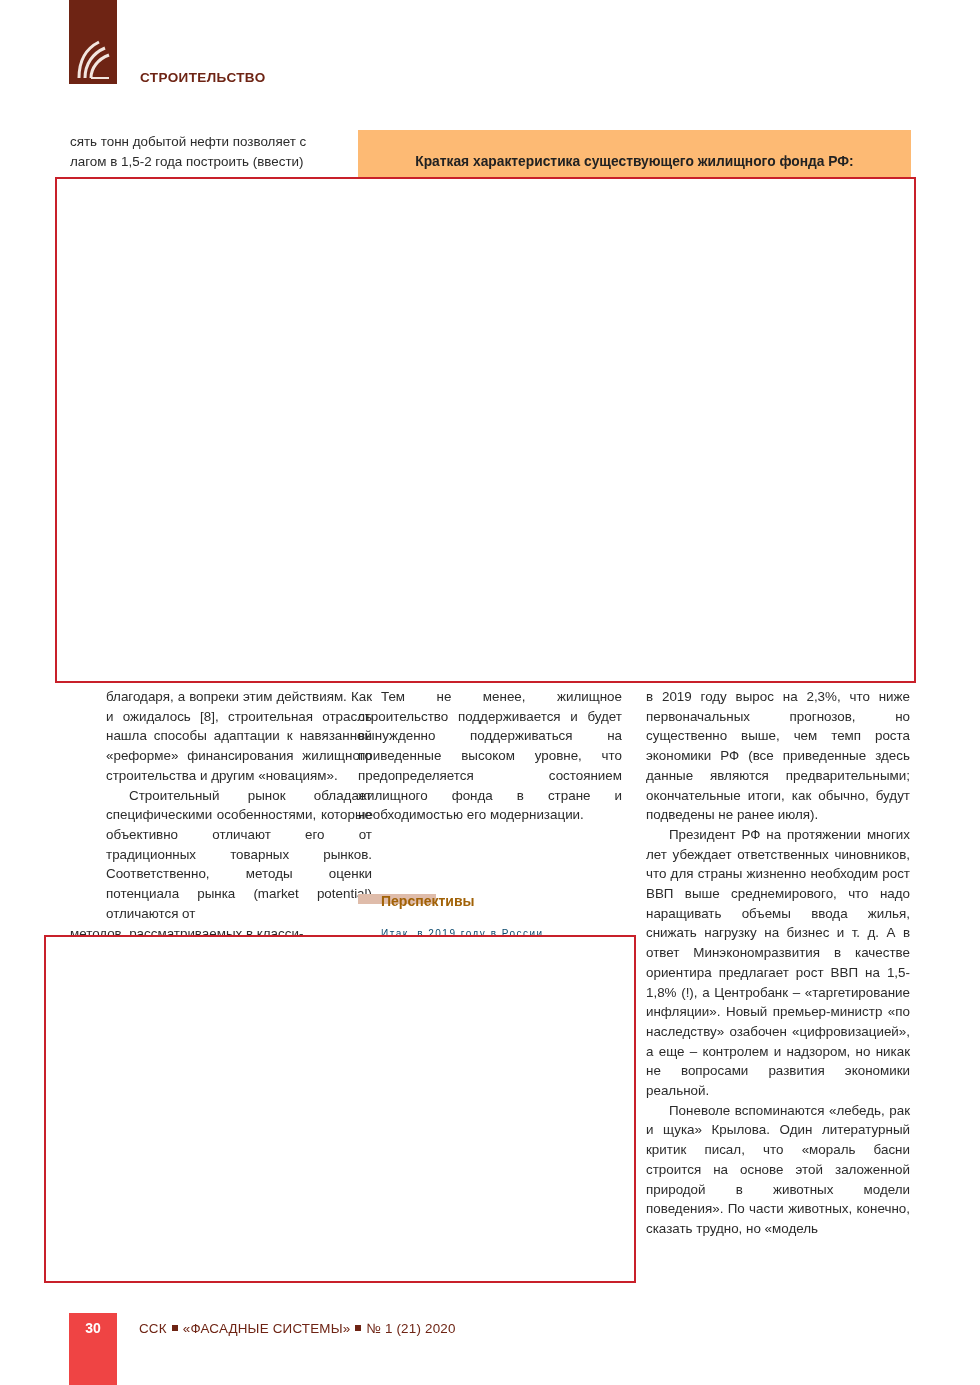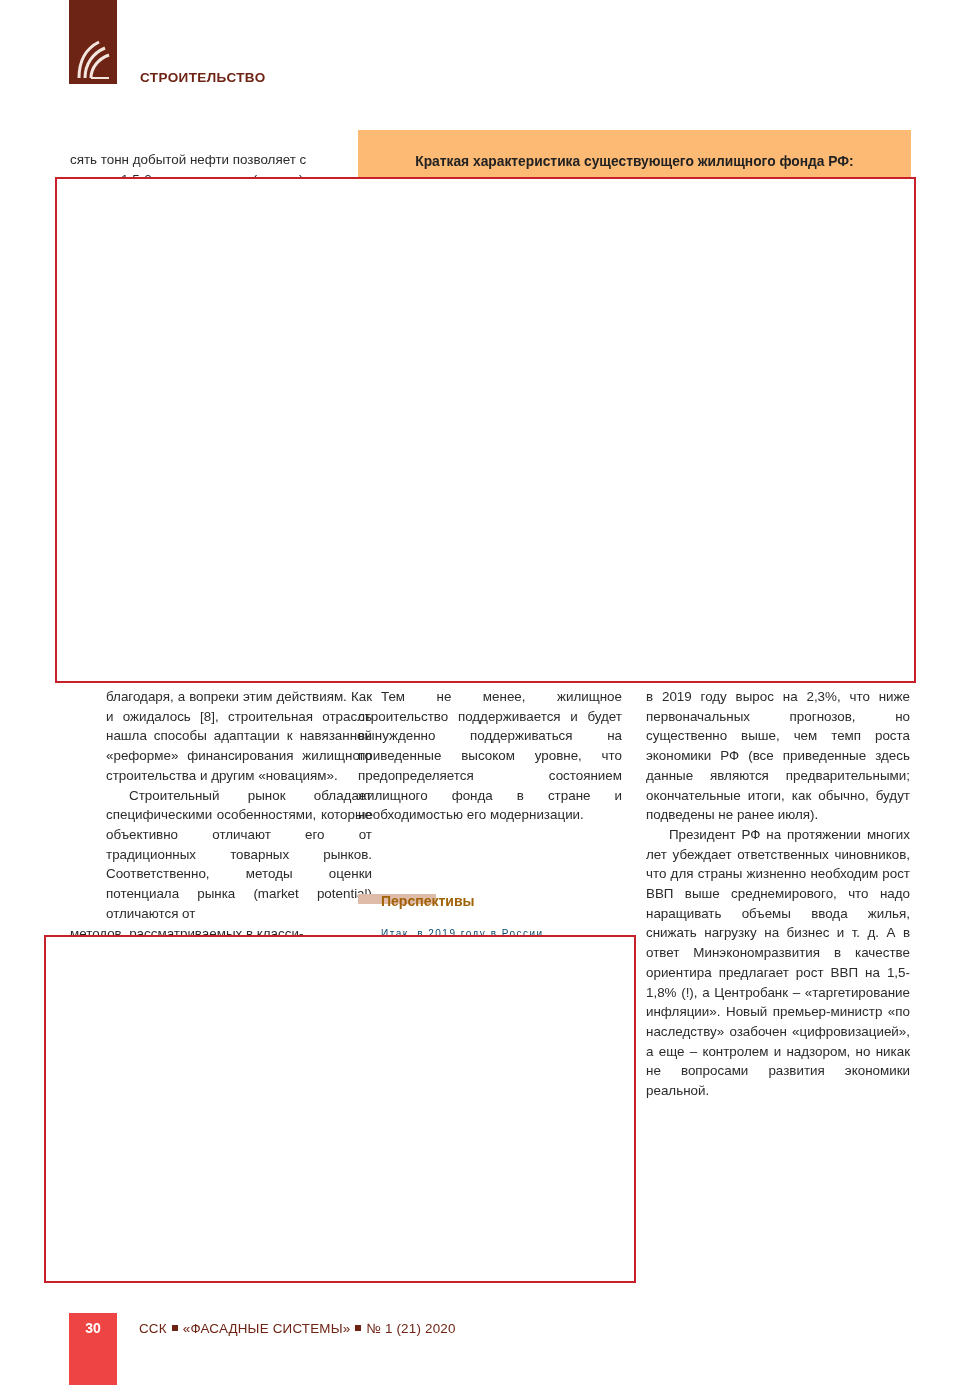--- a/index.html
+++ b/index.html
@@ -7,21 +7,21 @@
   body { position: relative; font-family: "Liberation Sans", sans-serif; color: #2a2a2a; }
 
   .header-bar { position: absolute; left: 69px; top: 0; width: 48px; height: 84px; background: #6e2414; }
   .header-bar svg { position: absolute; left: 6px; top: 38px; }
   .section-title { position: absolute; left: 140px; top: 70px; font-size: 13.5px; font-weight: bold; color: #6e2414; letter-spacing: 0.4px; }
 
   .col-text { position: absolute; font-size: 13.4px; line-height: 19.7px; color: #2b2b2b; text-align: justify; }
   .col-text p { margin: 0; }
   .col-text .indent { text-indent: 23px; }
 
-  .col1-top { left: 70px; top: 150px; width: 266px; }
+  .col1-top { left: 70px; top: 132px; width: 266px; }
   .col1-mid { left: 70px; top: 687px; width: 266px; margin-left: 36px; }
   .col1-cut { position: absolute; left: 70px; top: 924px; width: 266px; height: 11px; overflow: hidden; font-size: 13.4px; line-height: 19.7px; color: #2b2b2b; }
 
   .col2-mid { left: 358px; top: 687px; width: 264px; }
   .col2-cut { position: absolute; left: 381px; top: 924px; width: 240px; height: 11px; overflow: hidden; font-size: 10px; line-height: 19.7px; color: #0c4a6e; letter-spacing: 1.5px; }
 
   .col3 { left: 646px; top: 687px; width: 264px; }
 
   .table-header { position: absolute; left: 358px; top: 130px; width: 553px; height: 48px; background: #fdba74; }
   .table-title { position: absolute; left: 0; right: 0; top: 24px; text-align: center; font-size: 13.8px; font-weight: bold; color: #222; }
@@ -71,20 +71,21 @@
 <div class="col-text col2-mid">
   <p class="indent">Тем не менее, жилищное строительство поддерживается и будет вынужденно поддерживаться на приведенные высоком уровне, что предопределяется состоянием жилищного фонда в стране и необходимостью его модернизации.</p>
 </div>
 <div class="subheading-bar"></div>
 <div class="subheading">Перспективы</div>
 <div class="col2-cut">Итак, в 2019 году в России</div>
 
 <div class="col-text col3">
   <p>в 2019 году вырос на 2,3%, что ниже первоначальных прогнозов, но существенно выше, чем темп роста экономики РФ (все приведенные здесь данные являются предварительными; окончательные итоги, как обычно, будут подведены не ранее июля).</p>
   <p class="indent">Президент РФ на протяжении многих лет убеждает ответственных чиновников, что для страны жизненно необходим рост ВВП выше среднемирового, что надо наращивать объемы ввода жилья, снижать нагрузку на бизнес и т. д. А в ответ Минэкономразвития в качестве ориентира предлагает рост ВВП на 1,5-1,8% (!), а Центробанк – «таргетирование инфляции». Новый премьер-министр «по наследству» озабочен «цифровизацией», а еще – контролем и надзором, но никак не вопросами развития экономики реальной.</p>
+  <p class="indent">Поневоле вспоминаются «лебедь, рак и щука» Крылова. Один литературный критик писал, что «мораль басни строится на основе этой заложенной природой в животных модели поведения». По части животных, конечно, сказать трудно, но «модель</p>
 </div>
 
 <div class="redact redact-bottom"></div>
 
 <div class="page-num-bar">
   <div class="page-num">30</div>
 </div>
 <div class="footer-text">
   <span>ССК</span><span class="sq"></span><span>«ФАСАДНЫЕ СИСТЕМЫ»</span><span class="sq"></span><span>№ 1 (21) 2020</span>
 </div>

